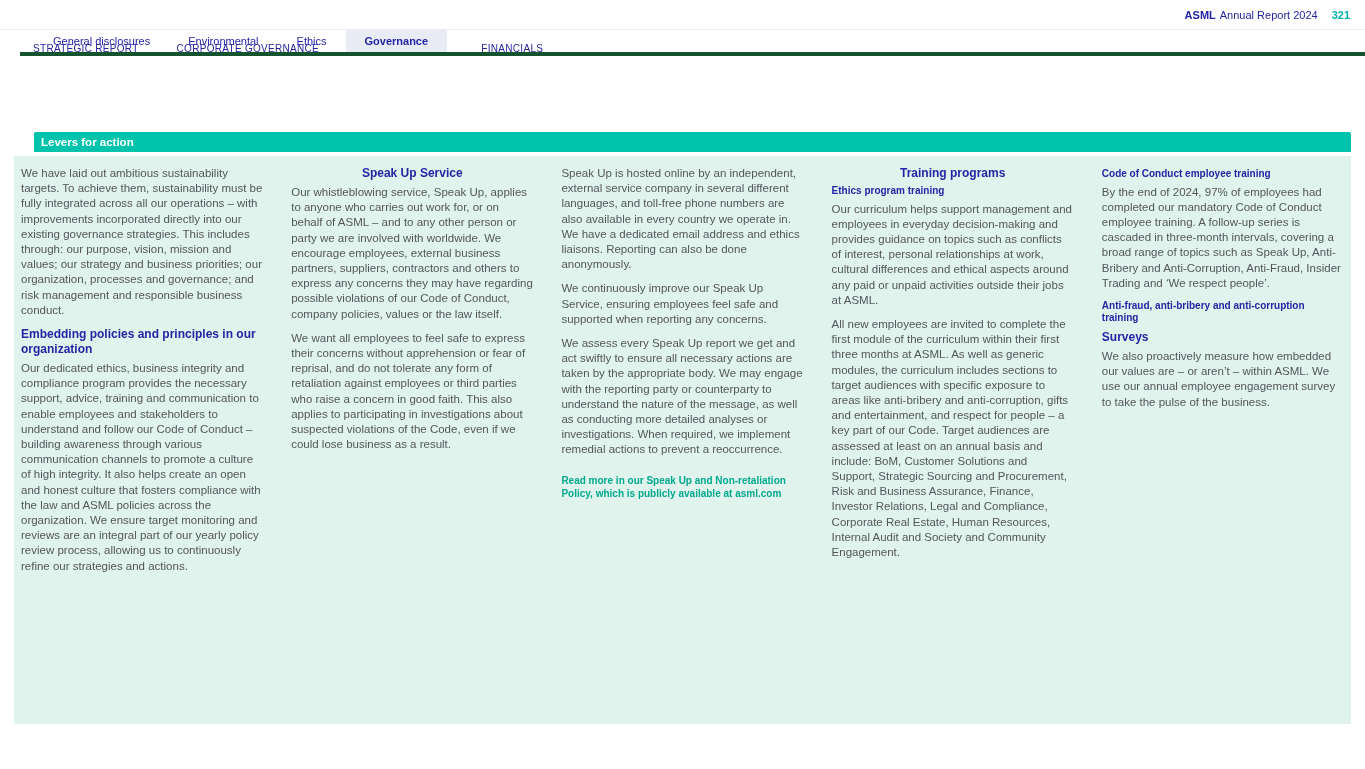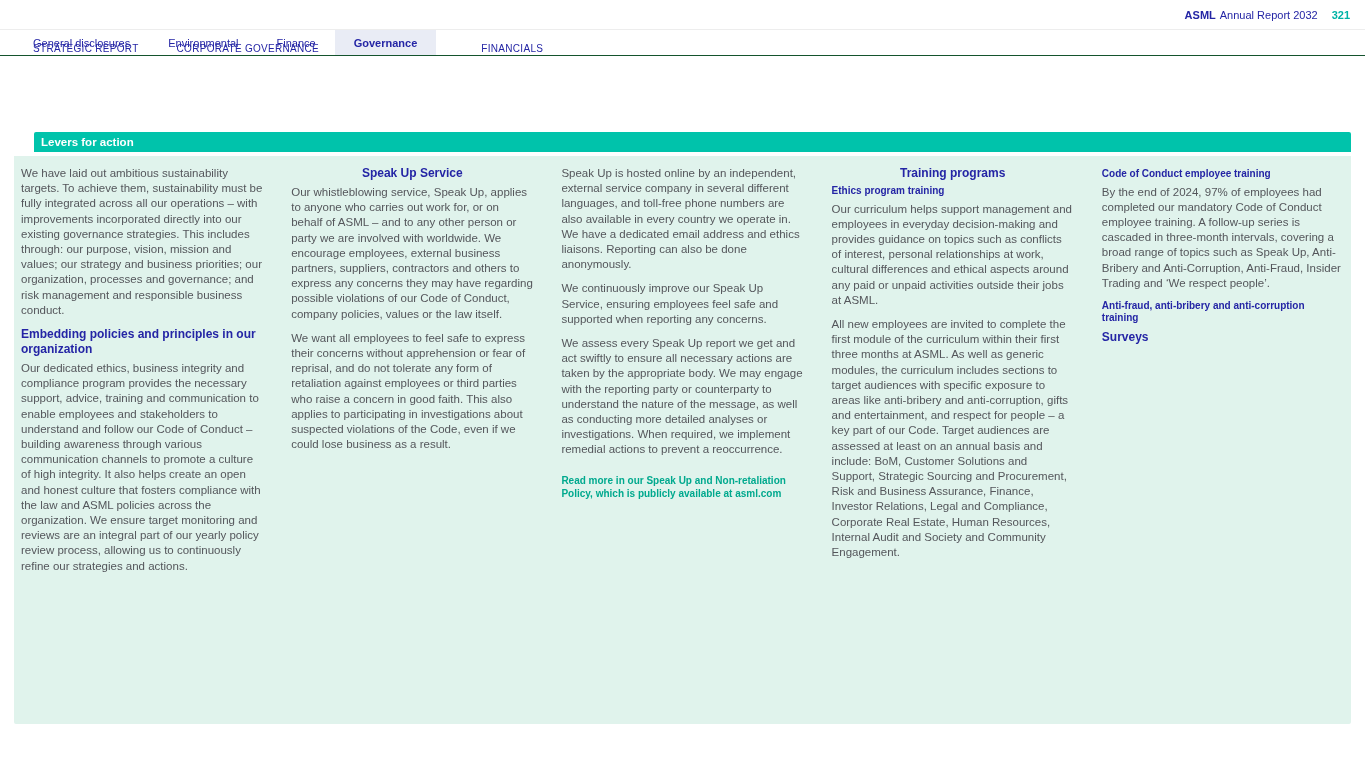--- a/index.html
+++ b/index.html
@@ -9,21 +9,21 @@
   
   .topnav { height:30px; display:flex; justify-content:space-between; align-items:stretch; border-bottom:1px solid #ededed; }
   .topnav-tabs { display:flex; align-items:stretch; padding-left:14px; }
   .topnav-tab { display:flex; align-items:center; padding:0 19px; font-size:10px; letter-spacing:.3px; color:#2425a5; cursor:pointer; white-space:nowrap;margin-top:48px; }
   .topnav-tab.active { background:#2425a5; color:#ffffff; font-weight:bold; }
   .topnav-right { display:flex; align-items:center; padding-right:15px; font-size:11px; color:#2425a5; }
   .brand { font-weight:bold; margin-right:4px; }
   .page-number { color:#00b3a6; font-weight:bold; margin-left:14px; }
 
   
-  .subnav { height:26px; display:flex; align-items:stretch; padding-left:14px; border-bottom:1px solid #14532d; }
+  .subnav { height:26px; display:flex; align-items:stretch; padding-left:14px; border-bottom:4px solid #14532d;margin-left:20px; }
   .subnav-tab { display:flex; align-items:center; padding:0 19px; font-size:11px; color:#2425a5; cursor:pointer; white-space:nowrap; }
   .subnav-tab.active { background:#e9ecf5; font-weight:bold; }
 
   
   .page-title { margin:10px 14px 0; font-size:17px; font-weight:normal; color:#2425a5; }
 
   
   .levers { margin:76px 14px 0; }
   .banner { height:20px; background:#00c3ab; border-radius:2px 2px 0 0; display:flex; align-items:center; padding:0 7px; margin-bottom:4px;margin-left:20px; }
   .banner-title { color:#ffffff; font-weight:bold; font-size:11.5px; }
@@ -40,29 +40,29 @@
 
 <header class="topnav">
   <nav class="topnav-tabs">
     <a class="topnav-tab">STRATEGIC REPORT</a>
     <a class="topnav-tab">CORPORATE GOVERNANCE</a>
     <a class="topnav-tab active">SUSTAINABILITY</a>
     <a class="topnav-tab">FINANCIALS</a>
   </nav>
   <div class="topnav-right">
     <span class="brand">ASML</span>
-    <span class="report-title">Annual Report 2032</span>
+    <span class="report-title">Annual Report 2024</span>
     <span class="page-number">321</span>
   </div>
 </header>
 
 <nav class="subnav">
   <a class="subnav-tab">General disclosures</a>
   <a class="subnav-tab">Environmental</a>
-  <a class="subnav-tab">Finance</a>
+  <a class="subnav-tab">Ethics</a>
   <a class="subnav-tab active">Governance</a>
 </nav>
 
 <main>
 
   <section class="levers">
     <div class="banner">
       <span class="banner-title">Levers for action</span>
     </div>
 
@@ -92,17 +92,18 @@
         <div class="sh">Ethics program training</div>
         <p class="p">Our curriculum helps support management and employees in everyday decision-making and provides guidance on topics such as conflicts of interest, personal relationships at work, cultural differences and ethical aspects around any paid or unpaid activities outside their jobs at ASML.</p>
         <p class="p">All new employees are invited to complete the first module of the curriculum within their first three months at ASML. As well as generic modules, the curriculum includes sections to target audiences with specific exposure to areas like anti-bribery and anti-corruption, gifts and entertainment, and respect for people – a key part of our Code. Target audiences are assessed at least on an annual basis and include: BoM, Customer Solutions and Support, Strategic Sourcing and Procurement, Risk and Business Assurance, Finance, Investor Relations, Legal and Compliance, Corporate Real Estate, Human Resources, Internal Audit and Society and Community Engagement.</p>
       </div>
 
       <div class="col">
         <div class="sh">Code of Conduct employee training</div>
         <p class="p">By the end of 2024, 97% of employees had completed our mandatory Code of Conduct employee training. A follow-up series is cascaded in three-month intervals, covering a broad range of topics such as Speak Up, Anti-Bribery and Anti-Corruption, Anti-Fraud, Insider Trading and ‘We respect people’.</p>
         <div class="sh">Anti-fraud, anti-bribery and anti-corruption training</div>
         <div class="h">Surveys</div>
+        <p class="p">We also proactively measure how embedded our values are – or aren’t – within ASML. We use our annual employee engagement survey to take the pulse of the business.</p>
       </div>
 
     </div>
   </section>
 </main>
 
 </body></html>

